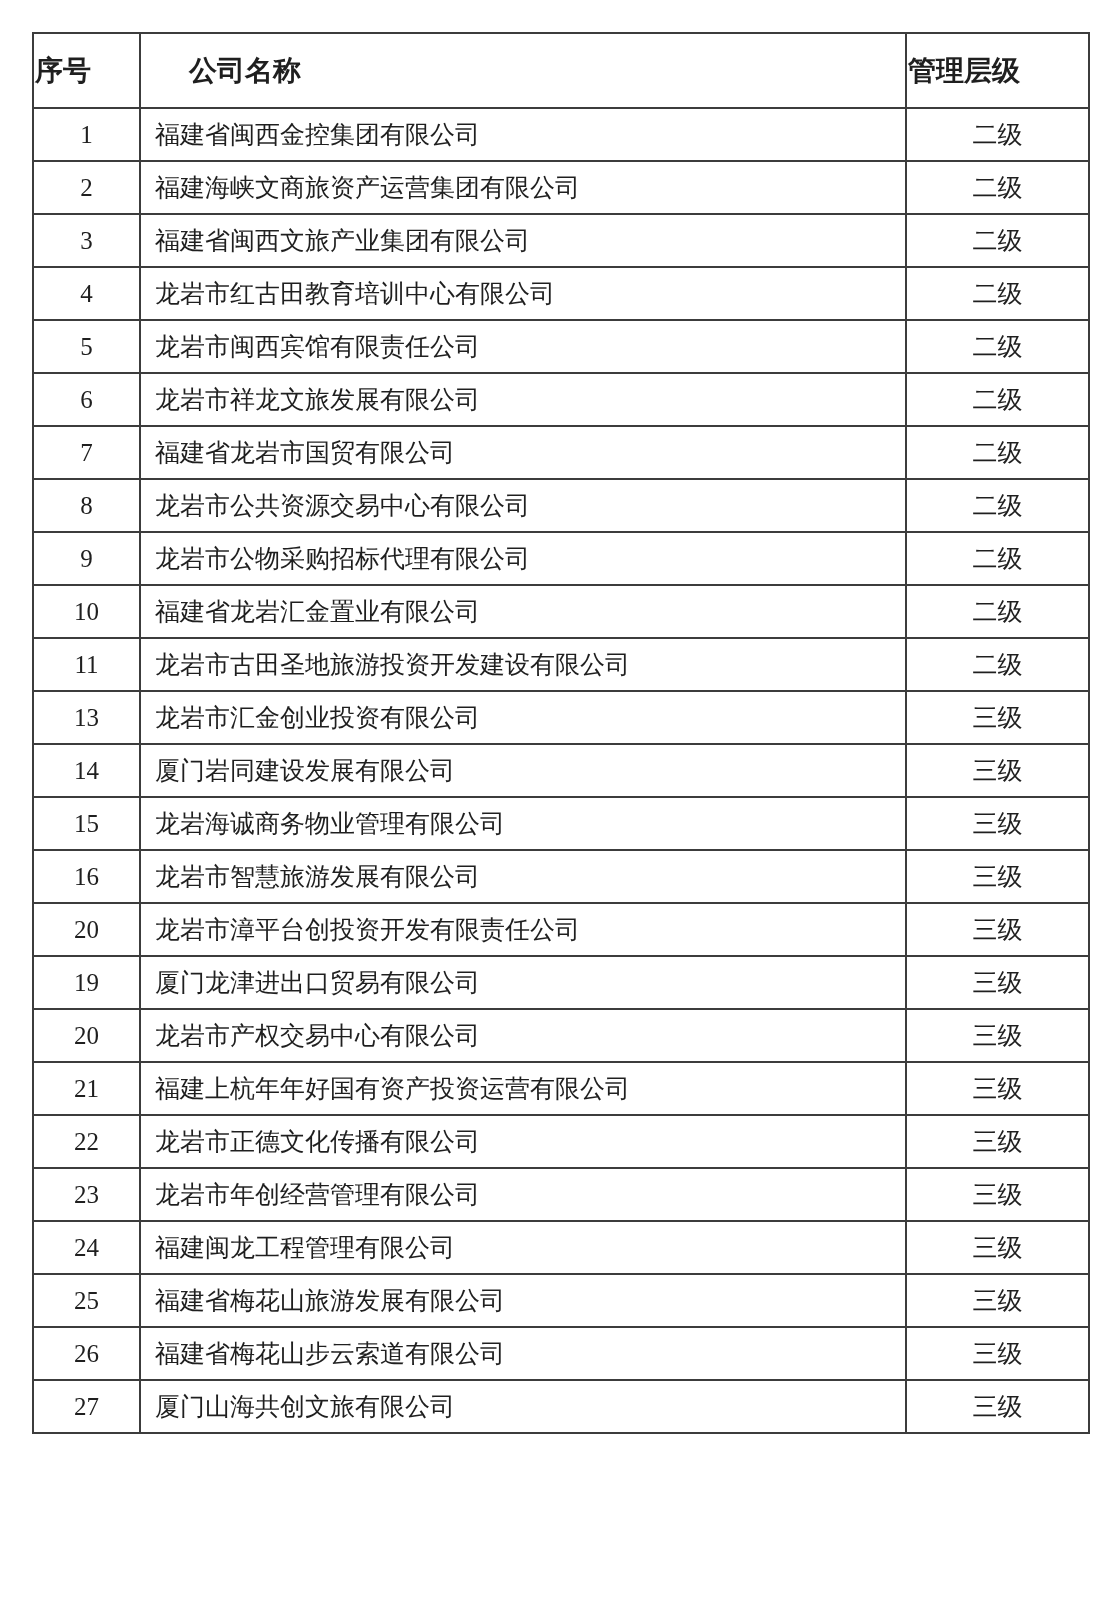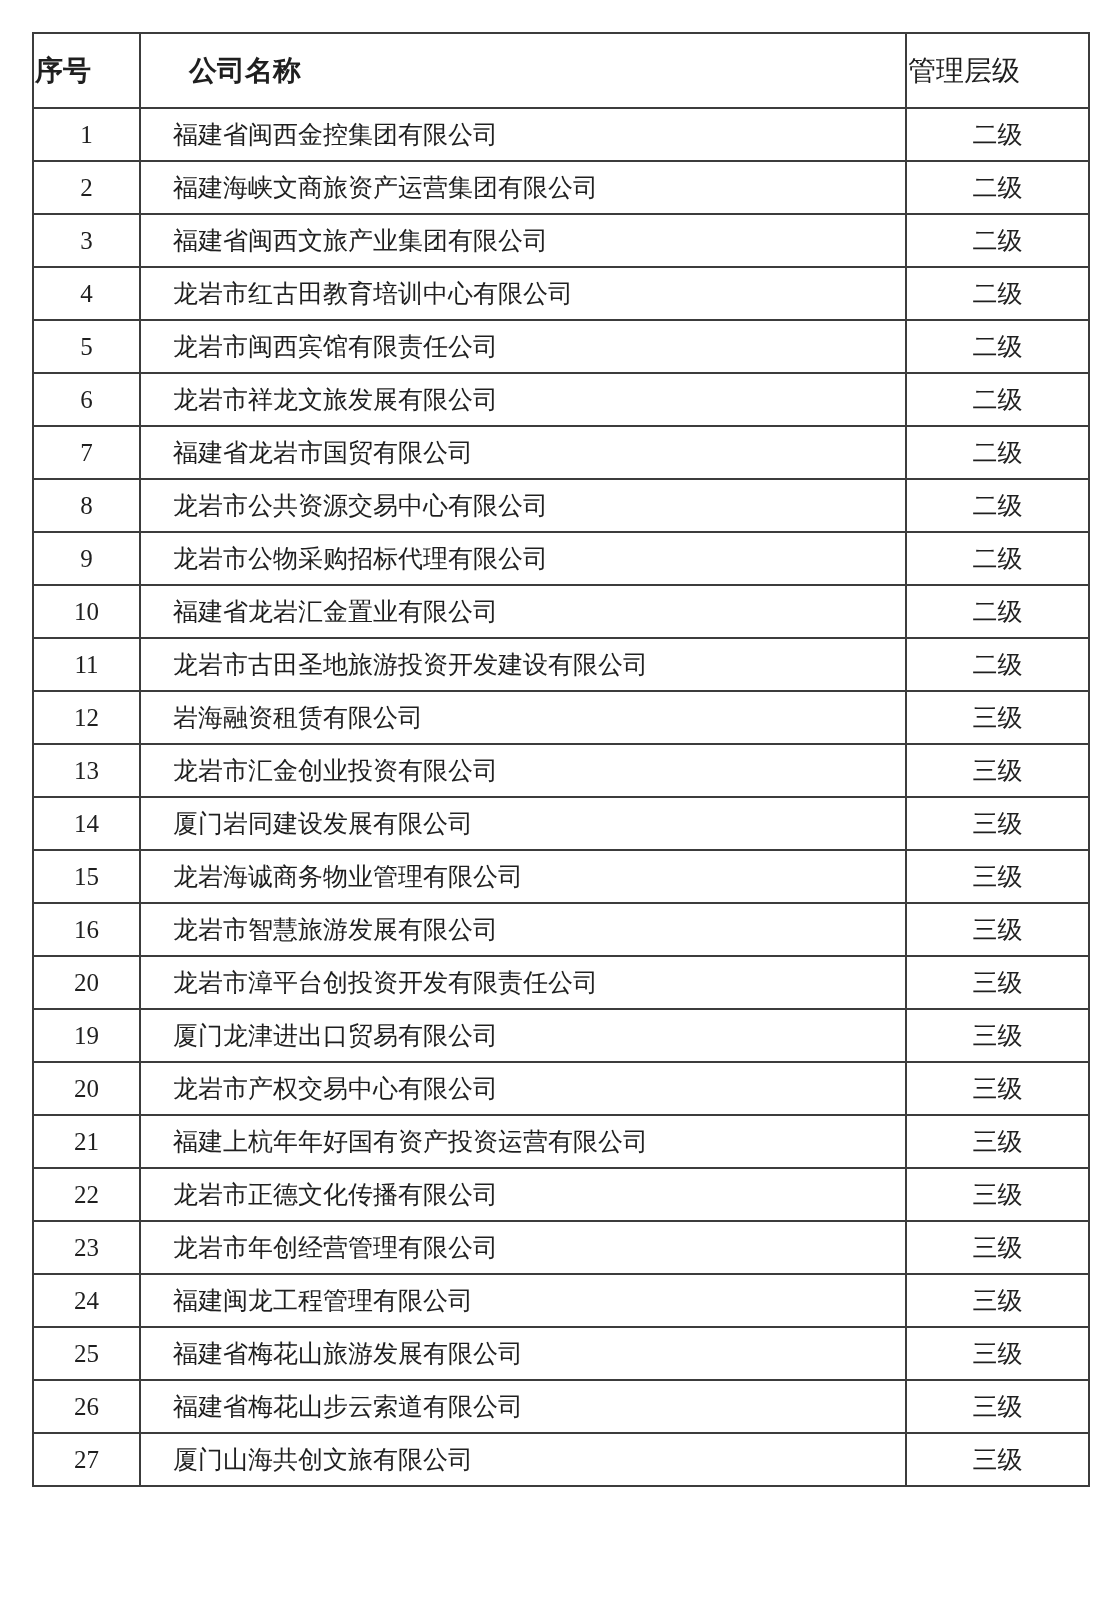--- a/index.html
+++ b/index.html
@@ -42,35 +42,35 @@
 
   
   .company-table thead th {
     height: 71px;
     font-size: 28px;
     text-align: left;
     background: #ffffff;
   }
   th.h-index   { font-weight: bold; }
   th.h-company { font-weight: bold; padding-left: 48px; }
-  th.h-level   { font-weight: normal; }
+  th.h-level   { font-weight: bold; }
 
   
   .company-table tbody td {
     height: 49px;
     font-size: 25px;
   }
   td.cell-index {
     text-align: center;
     font-size: 24px;
     font-family: "Liberation Serif", "DejaVu Serif", serif;
   }
   td.cell-company {
     text-align: left;
-    padding-left: 32px;
+    padding-left: 14px;
   }
   td.cell-level {
     text-align: center;
   }
 </style>
 </head>
 <body>
 
 <div class="page">
   <table class="company-table">
@@ -146,25 +146,20 @@
     <td class="cell-company">福建省龙岩汇金置业有限公司</td>
     <td class="cell-level">二级</td>
   </tr>
 
   <tr>
     <td class="cell-index">11</td>
     <td class="cell-company">龙岩市古田圣地旅游投资开发建设有限公司</td>
     <td class="cell-level">二级</td>
   </tr>
 
-  <tr>
-    <td class="cell-index">12</td>
-    <td class="cell-company">岩海融资租赁有限公司</td>
-    <td class="cell-level">三级</td>
-  </tr>
 
   <tr>
     <td class="cell-index">13</td>
     <td class="cell-company">龙岩市汇金创业投资有限公司</td>
     <td class="cell-level">三级</td>
   </tr>
 
   <tr>
     <td class="cell-index">14</td>
     <td class="cell-company">厦门岩同建设发展有限公司</td>

